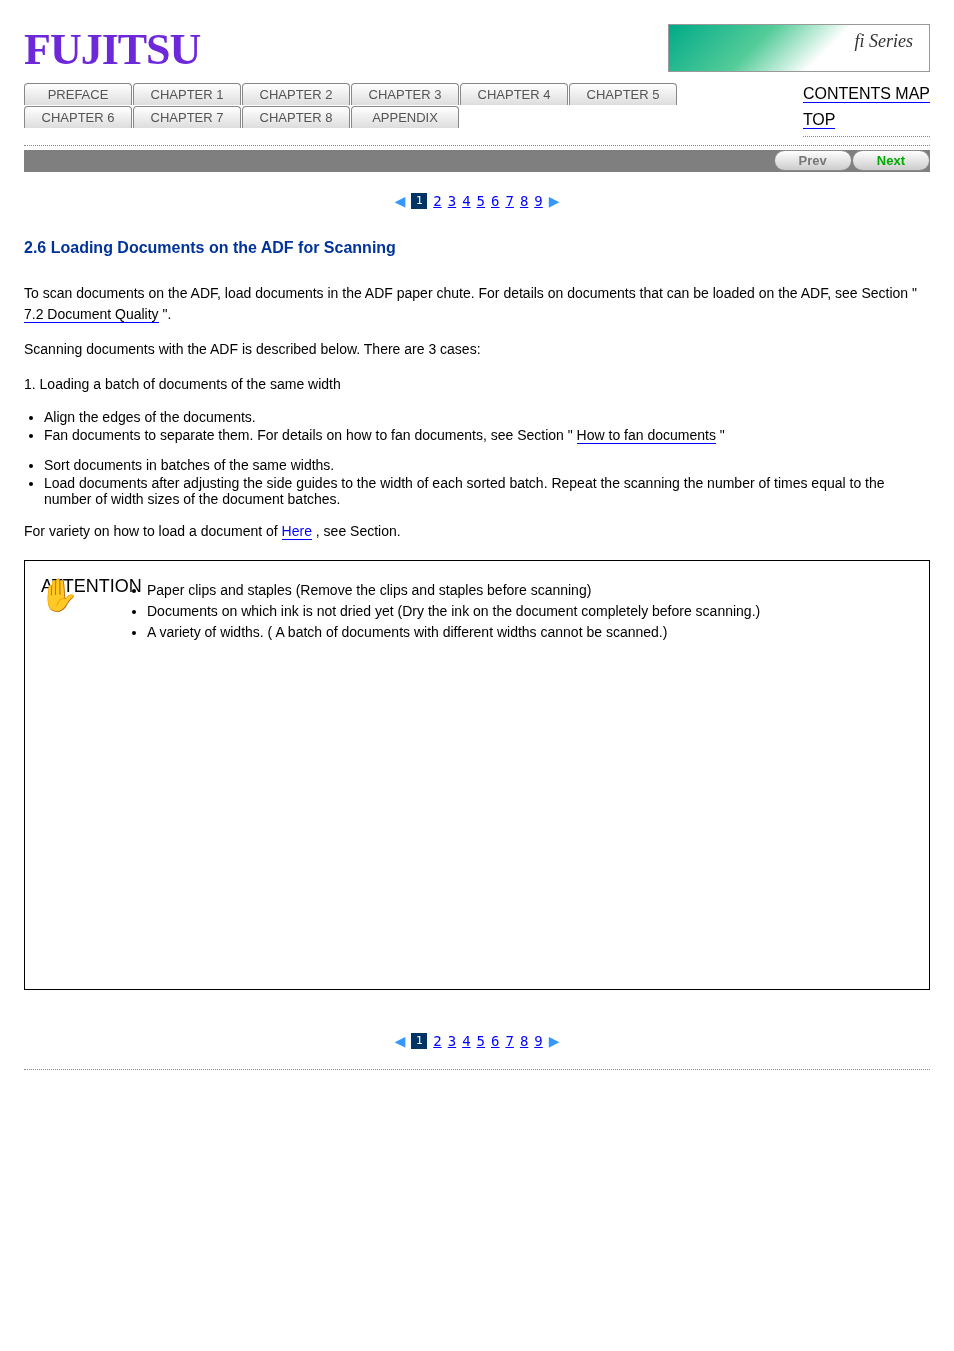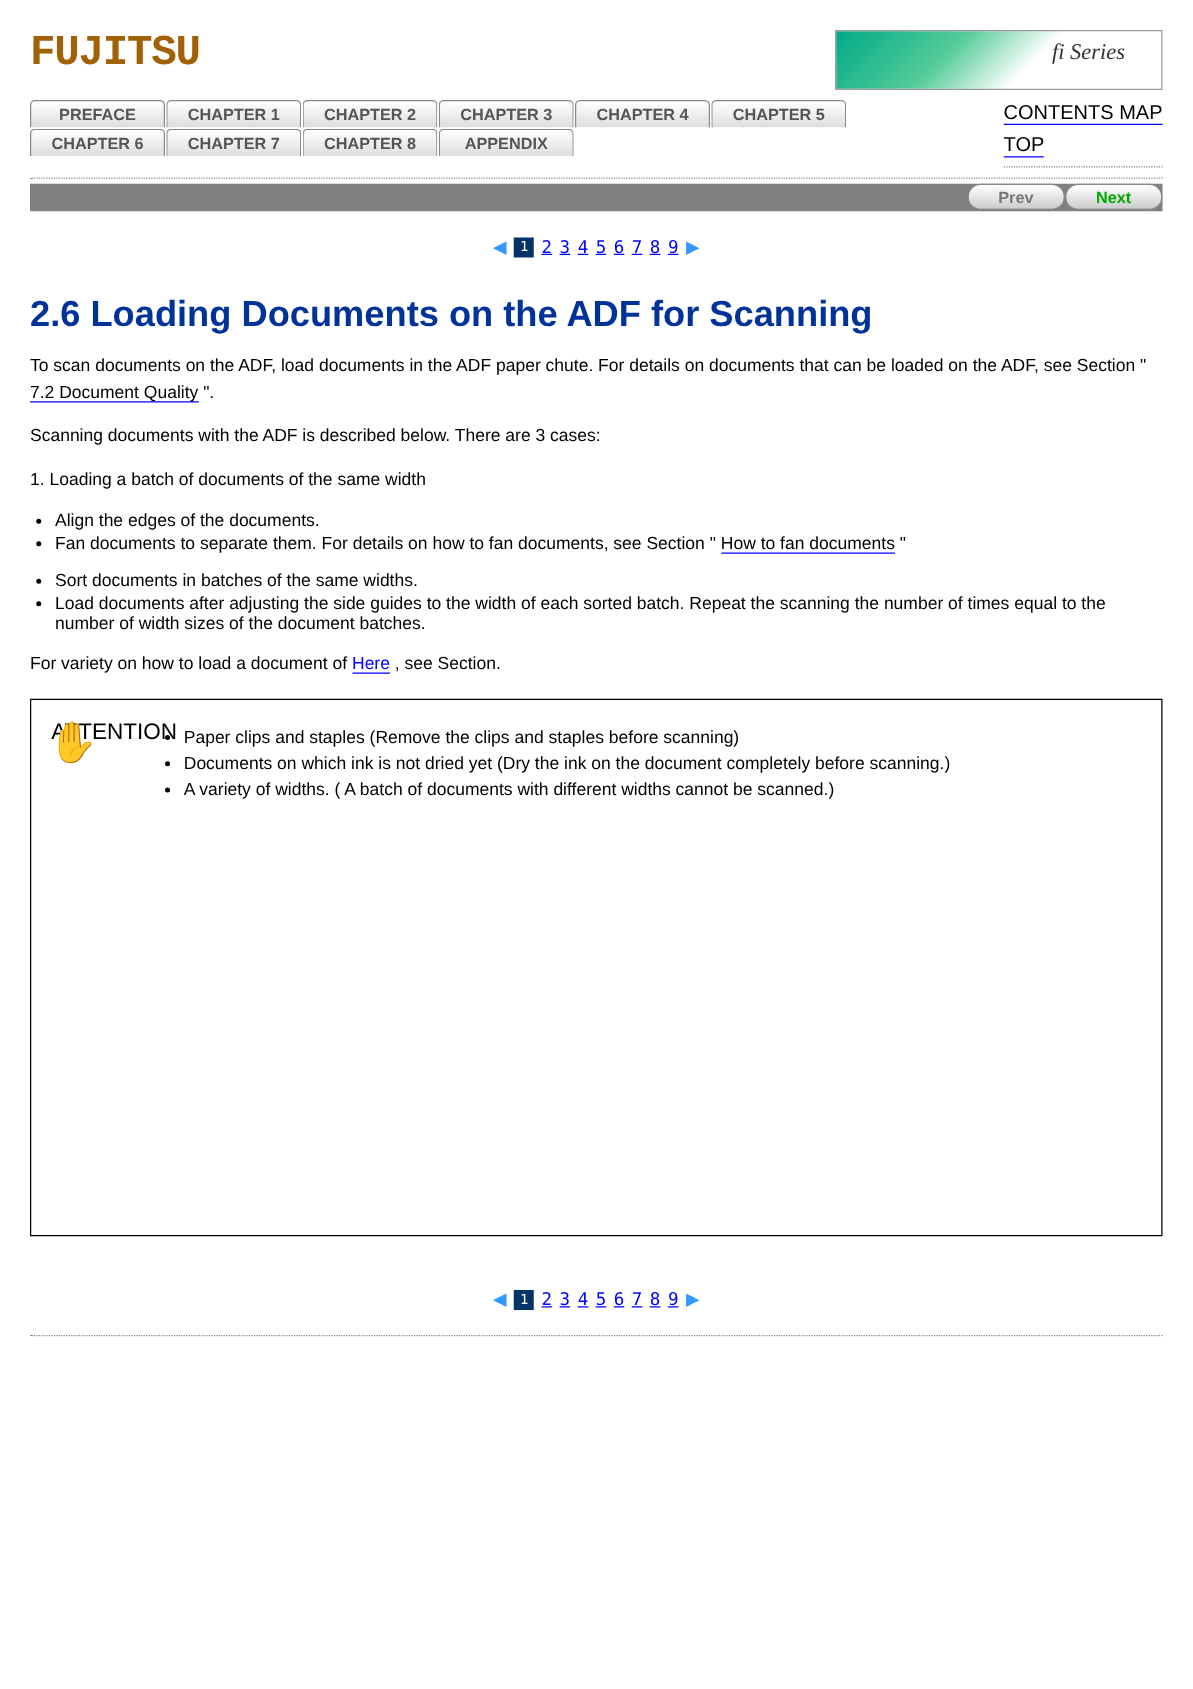--- a/index.html
+++ b/index.html
@@ -1,35 +1,35 @@
 <!DOCTYPE html>
 <html><head>
 <meta charset="utf-8">
 <style>
 body{margin:0;font-family:Arial,Helvetica,sans-serif;font-size:14px;color:#000;background:#fff}
 .page{width:906px;margin:0 auto;padding:24px}
 .hdr{display:flex;justify-content:space-between;align-items:flex-start;margin-bottom:8px}
-.logo{font-family:Liberation Mono, monospace;font-size:34px;font-weight:bold;color:#a16207;letter-spacing:-1px}
+.logo{font-family:Liberation Serif, serif;font-size:44px;font-weight:bold;color:#6d28d9;letter-spacing:-1px}
 .banner{width:260px;height:46px;background:linear-gradient(135deg,#0a8 0%,#5c9 35%,#fff 60%);border:1px solid #999;position:relative;font-style:italic;font-family:Georgia,serif}
-.banner span{position:absolute;right:29px;top:6px;font-size:18px;color:#333}
+.banner span{position:absolute;right:16px;top:6px;font-size:18px;color:#333}
 .tabs{display:flex;flex-wrap:wrap;gap:1px}
-.tab{border:1px solid #888;border-bottom:none;border-radius:4px 4px 0 0;padding:3px 16px;background:linear-gradient(#fff,#ddd);font-size:13px;color:#555;font-weight:bold;min-width:74px;text-align:center}
+.tab{border:1px solid #888;border-bottom:none;border-radius:4px 4px 0 0;padding:3px 16px;background:linear-gradient(#fff,#ddd);font-size:13px;color:#555;font-weight:normal;min-width:74px;text-align:center}
 .rightlinks{font-size:16px;line-height:1.6}
 .rightlinks a{border-bottom:1px solid #00f;color:#000;text-decoration:none}
 .dotline{border-top:1px dotted #888;margin:4px 0}
 .graybar{background:#7f7f7f;height:22px;margin-top:4px;display:flex;align-items:center;padding:0 6px;color:#fff;font-size:13px;position:relative}
 .prevnext{position:absolute;right:0;top:0;display:flex}
 .pnbtn{background:linear-gradient(#fff,#ccc);border:1px solid #888;border-radius:12px;padding:2px 24px;font-weight:bold;font-size:13px}
 .pnprev{color:#777}
 .pnnext{color:#0a0}
 .pager{display:flex;justify-content:center;align-items:center;gap:6px;margin:18px 0;font-family:monospace;color:#00f}
 .pager .tri{color:#39f;font-size:18px}
 .pager .cur{display:inline-block;width:16px;height:16px;background:#036;color:#fff;text-align:center;line-height:16px;font-size:11px}
 .pager a{color:#00f;text-decoration:underline}
-.h1{color:#039;font-size:29px;font-weight:bold;margin:28px 0 13px}
+.h1{color:#039;font-size:16px;font-weight:bold;margin:28px 0 26px}
 .body p{margin:0 0 14px;line-height:1.5}
 .body ul{margin:0 0 14px;padding-left:20px}
 .body li{margin-bottom:2px}
 .lk{color:#00f;border-bottom:1px solid #00f;text-decoration:none}
 .sublk{color:#000;border-bottom:1px solid #00f;text-decoration:none}
 .attn{border:1px solid #000;margin:18px 0 40px;padding:12px 16px 340px 16px;position:relative;line-height:1.5}
 .attn .icon{position:absolute;left:14px;top:10px;font-size:32px}
 .attn .ttl{font-size:18px}
 .attn .txt{margin-left:80px;margin-top:-26px}
 .attn ul{padding-left:26px;margin:6px 0}

